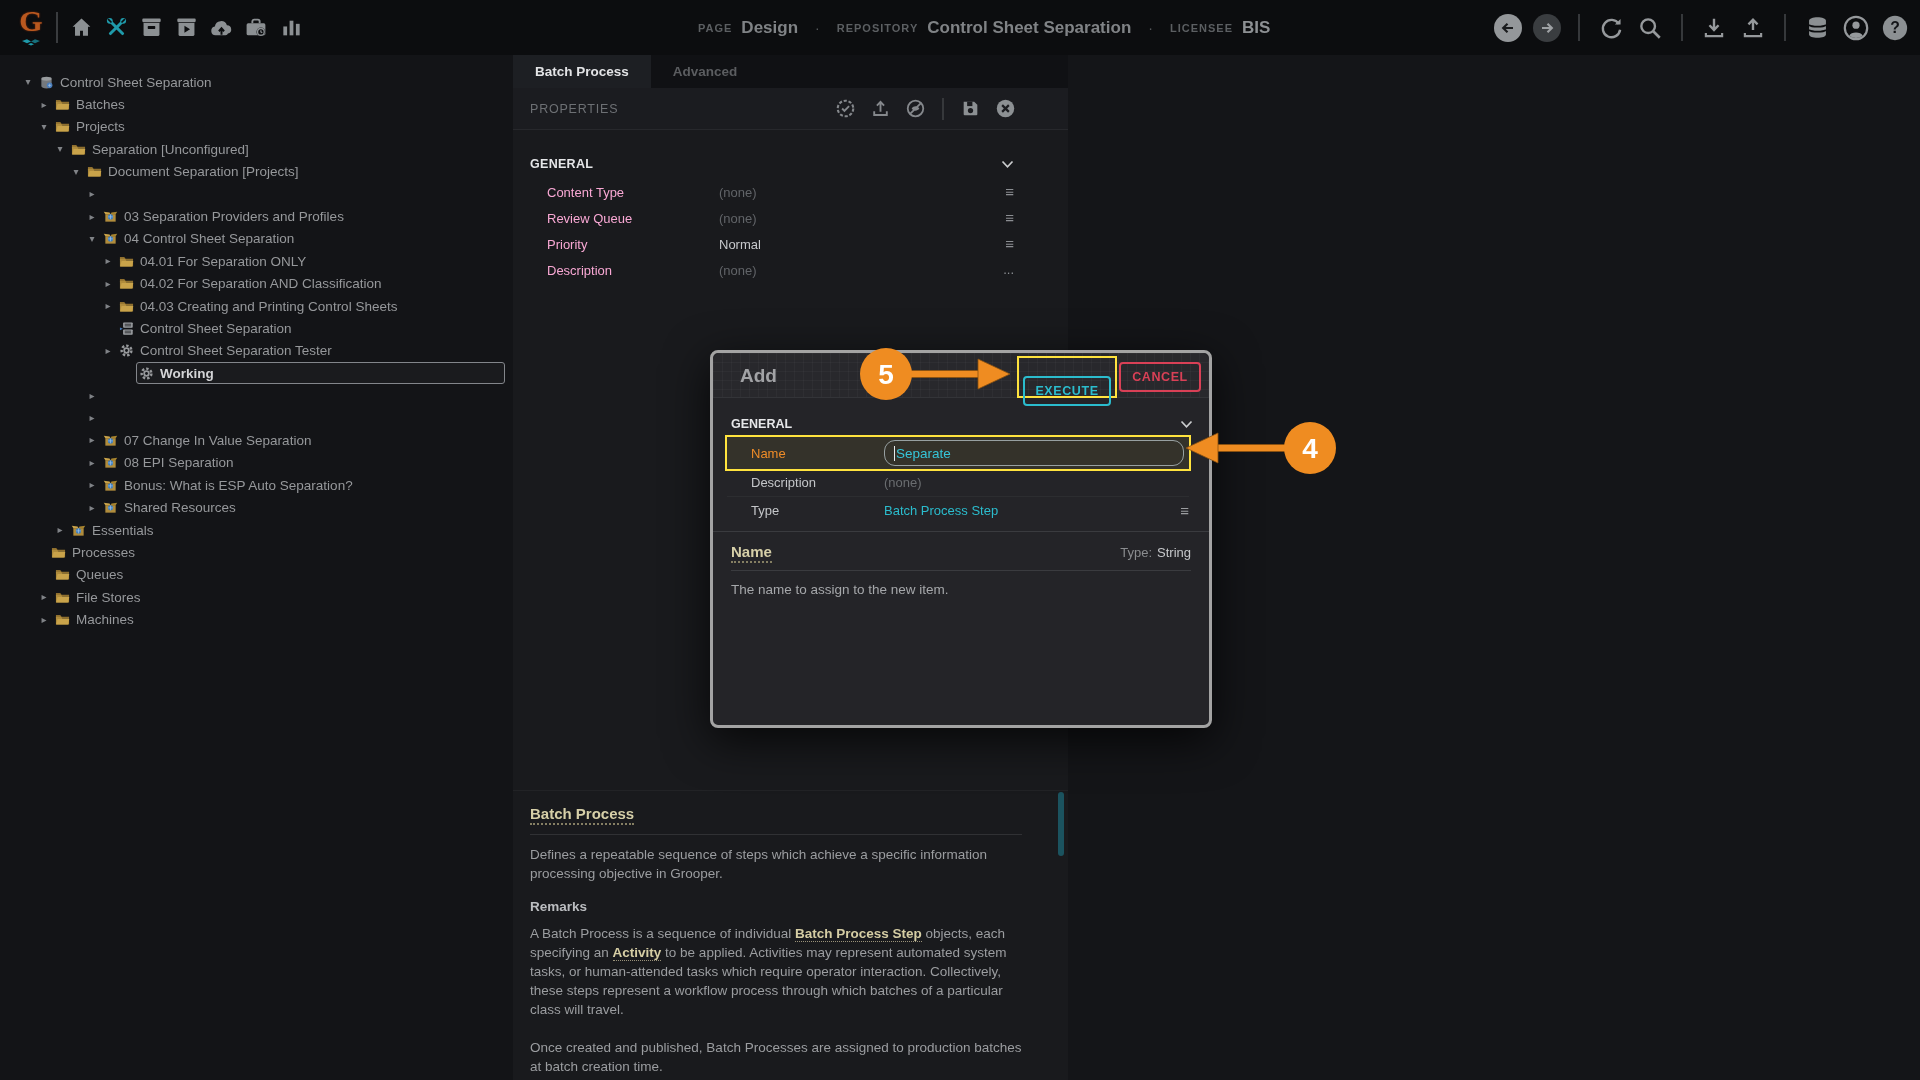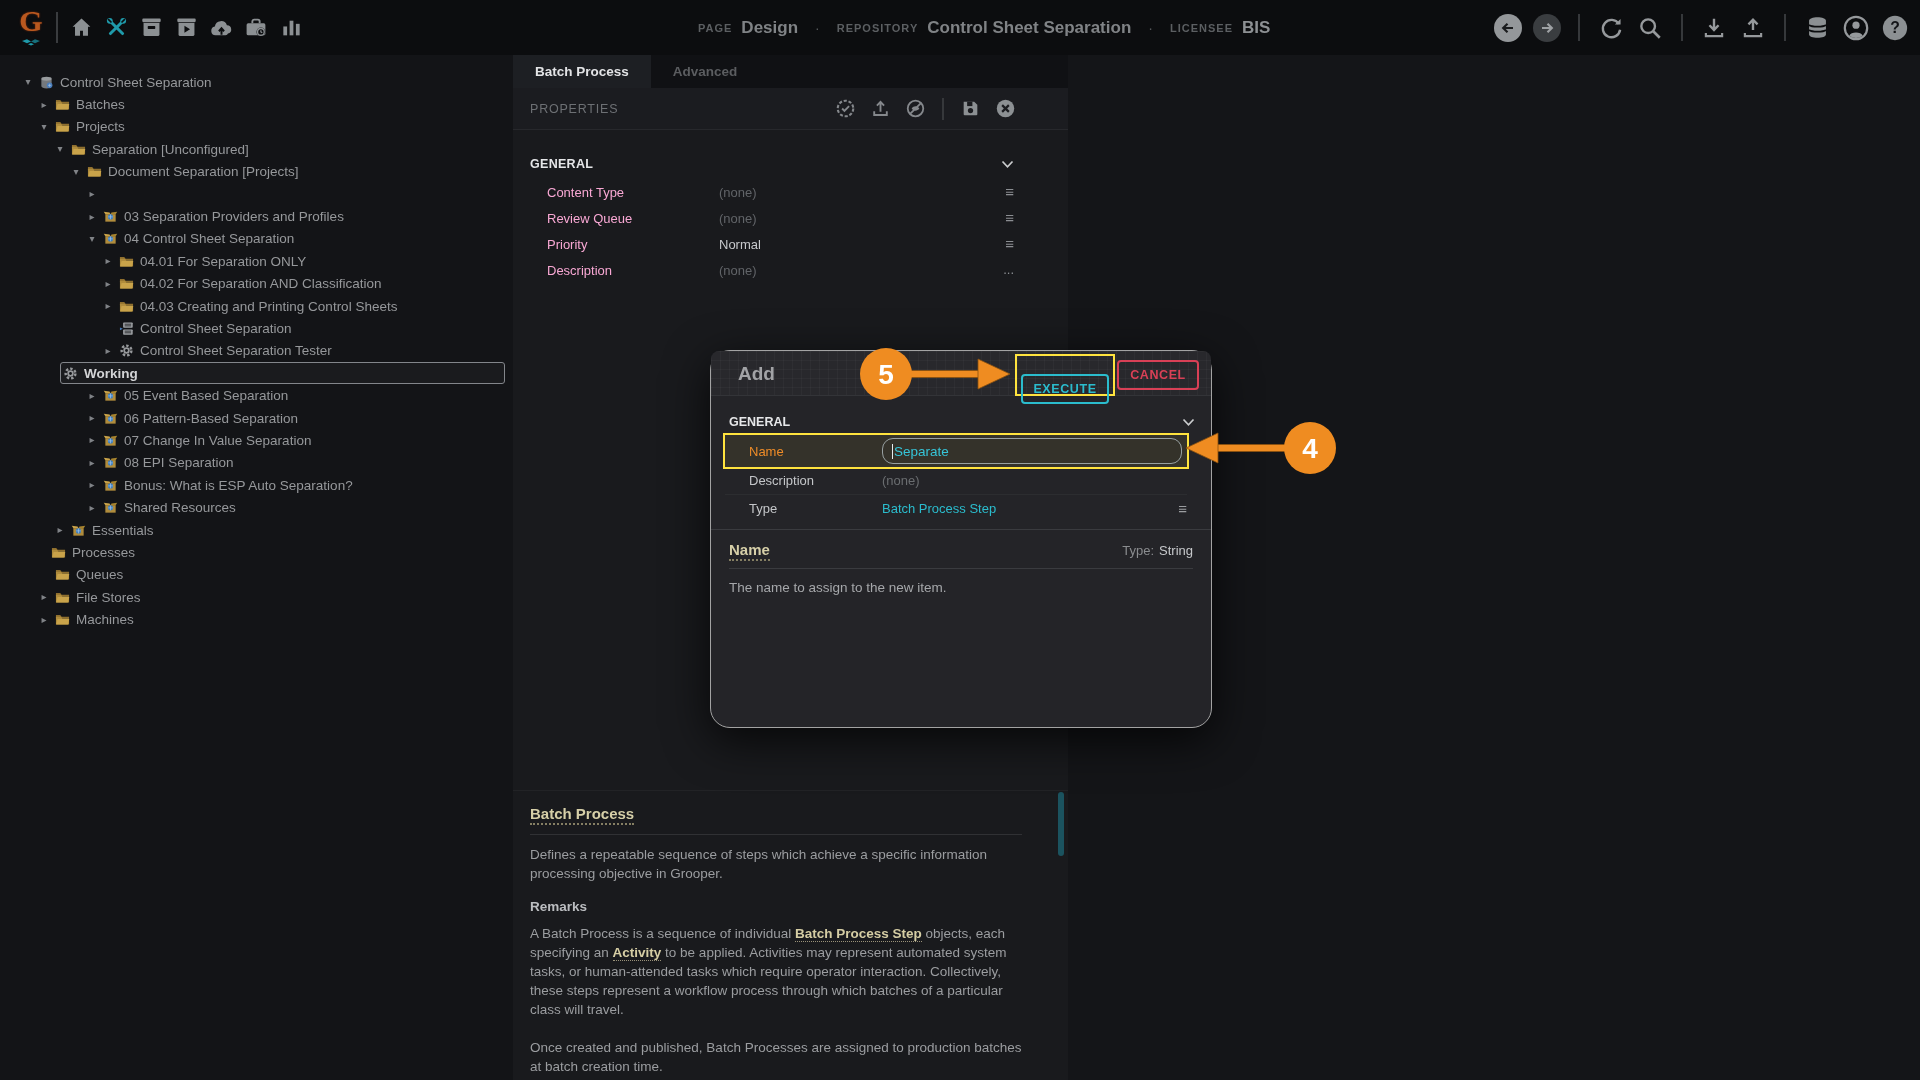--- a/index.html
+++ b/index.html
@@ -56,21 +56,21 @@
   
   #help-panel{left:0;top:735px;width:555px;height:290px;box-sizing:border-box;padding:14px 46px 0 17px;border-top:1px solid #222326;}
   .wiki-title{display:inline-block;font-size:15px;font-weight:bold;color:#d6cfa8;border-bottom:2px dotted #857f63;padding-bottom:1px;}
   .hp-divider{margin-top:9px;border-top:1px solid #303134;}
   #help-panel p{margin:10px 0 0 0;font-size:13.5px;line-height:19px;color:#9b9da0;max-width:505px;}
   #help-panel .remarks-label{margin-top:16px;font-weight:bold;color:#bbbdc0;font-size:13.5px;}
   .glink{color:#d5cda4;font-weight:bold;border-bottom:1px dotted #9a9279;}
   #hp-scroll{position:absolute;right:4px;top:1px;width:6px;height:64px;border-radius:3px;background:#1b535f;}
 
   
-  #dialog{left:710px;top:350px;width:502px;height:378px;background:#242428;border:1px solid #a3a3a3;border-radius:20px;box-sizing:border-box;box-shadow:0 12px 45px rgba(0,0,0,.75);z-index:10;}
+  #dialog{left:710px;top:350px;width:502px;height:378px;background:#242428;border:3px solid #a3a3a3;border-radius:8px;box-sizing:border-box;box-shadow:0 12px 45px rgba(0,0,0,.75);z-index:10;}
   #dlg-header{left:0;top:0;width:100%;height:45px;border-radius:8px 8px 0 0;border-bottom:1px solid #333438;box-sizing:border-box;
      background-color:#28282c;
      background-image:linear-gradient(rgba(255,255,255,.028) 1px,transparent 1px),linear-gradient(90deg,rgba(255,255,255,.028) 1px,transparent 1px);
      background-size:9px 9px;}
   #dlg-title{left:27px;top:0;height:45px;display:flex;align-items:center;font-size:19px;font-weight:bold;color:#a2a3a6;}
   #exec-highlight{left:304px;top:3px;width:100px;height:42px;border:2px solid #ffe33e;box-sizing:border-box;display:flex;align-items:center;justify-content:center;}
   #execute-btn{width:88px;height:30px;border:2px solid #2bbccd;border-radius:4px;background:transparent;color:#2bbccd;font-weight:bold;font-size:12.5px;letter-spacing:.6px;font-family:"Liberation Sans",sans-serif;margin-top:28px;}
   #cancel-btn{left:406px;top:9px;width:82px;height:30px;border:2px solid #d94056;border-radius:4px;background:transparent;color:#d94056;font-weight:bold;font-size:12.5px;letter-spacing:.6px;font-family:"Liberation Sans",sans-serif;box-sizing:border-box;}
   #dlg-general{left:0;top:58px;width:100%;height:26px;display:flex;align-items:center;}
   #dlg-general .gtext{margin-left:18px;font-size:12.5px;font-weight:bold;color:#e6e7e9;}
@@ -402,62 +402,38 @@
           <span class="tree-icon">
             <svg width="15" height="15" viewBox="0 0 16 16">
               <circle cx="8" cy="8" r="5.2" fill="none" stroke="#97999c" stroke-width="2.6" stroke-dasharray="2.6 2.1"></circle>
               <circle cx="8" cy="8" r="3.4" fill="#97999c"></circle>
               <circle cx="8" cy="8" r="1.5" fill="#131417"></circle>
             </svg>
           </span>
           <span class="tree-label">Control Sheet Separation Tester</span>
         </span>
       </div>
-      <div class="tree-row selected" style="padding-left: 44px;">
+      <div class="tree-row selected" style="padding-left: 120px;">
         <span class="expander"></span>
         <span class="row-box">
           <span class="tree-icon">
             <svg width="15" height="15" viewBox="0 0 16 16">
               <circle cx="8" cy="8" r="5.2" fill="none" stroke="#97999c" stroke-width="2.6" stroke-dasharray="2.6 2.1"></circle>
               <circle cx="8" cy="8" r="3.4" fill="#97999c"></circle>
               <circle cx="8" cy="8" r="1.5" fill="#131417"></circle>
             </svg>
           </span>
           <span class="tree-label">Working</span>
         </span>
       </div>
       <div class="tree-row" style="padding-left: 84px;">
         <span class="expander">▸</span>
-        <span class="row-box">
-          <span class="tree-icon">
-            <svg width="15" height="15" viewBox="0 0 16 16">
-              <path d="M2.5 5.5 L0.8 2.8 L7 3.8 L8 5.5 Z" fill="#c9a34a"></path>
-              <path d="M13.5 5.5 L15.2 2.8 L9 3.8 L8 5.5 Z" fill="#a6832f"></path>
-              <rect x="2.5" y="5.5" width="11" height="8" fill="#b08c3c"></rect>
-              <circle cx="8" cy="8.4" r="2.8" fill="#3e7fc1"></circle>
-              <path d="M5.6 8.4 h4.8 M8 5.8 v5.2" stroke="#a9c8e6" stroke-width="0.7" fill="none"></path>
-            </svg>
-          </span>
-          <span class="tree-label">05 Event Based Separation</span>
-        </span>
-      </div>
-      <div class="tree-row" style="padding-left: 84px;">
-        <span class="expander">▸</span>
-        <span class="row-box">
-          <span class="tree-icon">
-            <svg width="15" height="15" viewBox="0 0 16 16">
-              <path d="M2.5 5.5 L0.8 2.8 L7 3.8 L8 5.5 Z" fill="#c9a34a"></path>
-              <path d="M13.5 5.5 L15.2 2.8 L9 3.8 L8 5.5 Z" fill="#a6832f"></path>
-              <rect x="2.5" y="5.5" width="11" height="8" fill="#b08c3c"></rect>
-              <circle cx="8" cy="8.4" r="2.8" fill="#3e7fc1"></circle>
-              <path d="M5.6 8.4 h4.8 M8 5.8 v5.2" stroke="#a9c8e6" stroke-width="0.7" fill="none"></path>
-            </svg>
-          </span>
-          <span class="tree-label">06 Pattern-Based Separation</span>
-        </span>
+      </div>
+      <div class="tree-row" style="padding-left: 84px;">
+        <span class="expander">▸</span>
       </div>
       <div class="tree-row" style="padding-left: 84px;">
         <span class="expander">▸</span>
         <span class="row-box">
           <span class="tree-icon">
             <svg width="15" height="15" viewBox="0 0 16 16">
               <path d="M2.5 5.5 L0.8 2.8 L7 3.8 L8 5.5 Z" fill="#c9a34a"></path>
               <path d="M13.5 5.5 L15.2 2.8 L9 3.8 L8 5.5 Z" fill="#a6832f"></path>
               <rect x="2.5" y="5.5" width="11" height="8" fill="#b08c3c"></rect>
               <circle cx="8" cy="8.4" r="2.8" fill="#3e7fc1"></circle>

